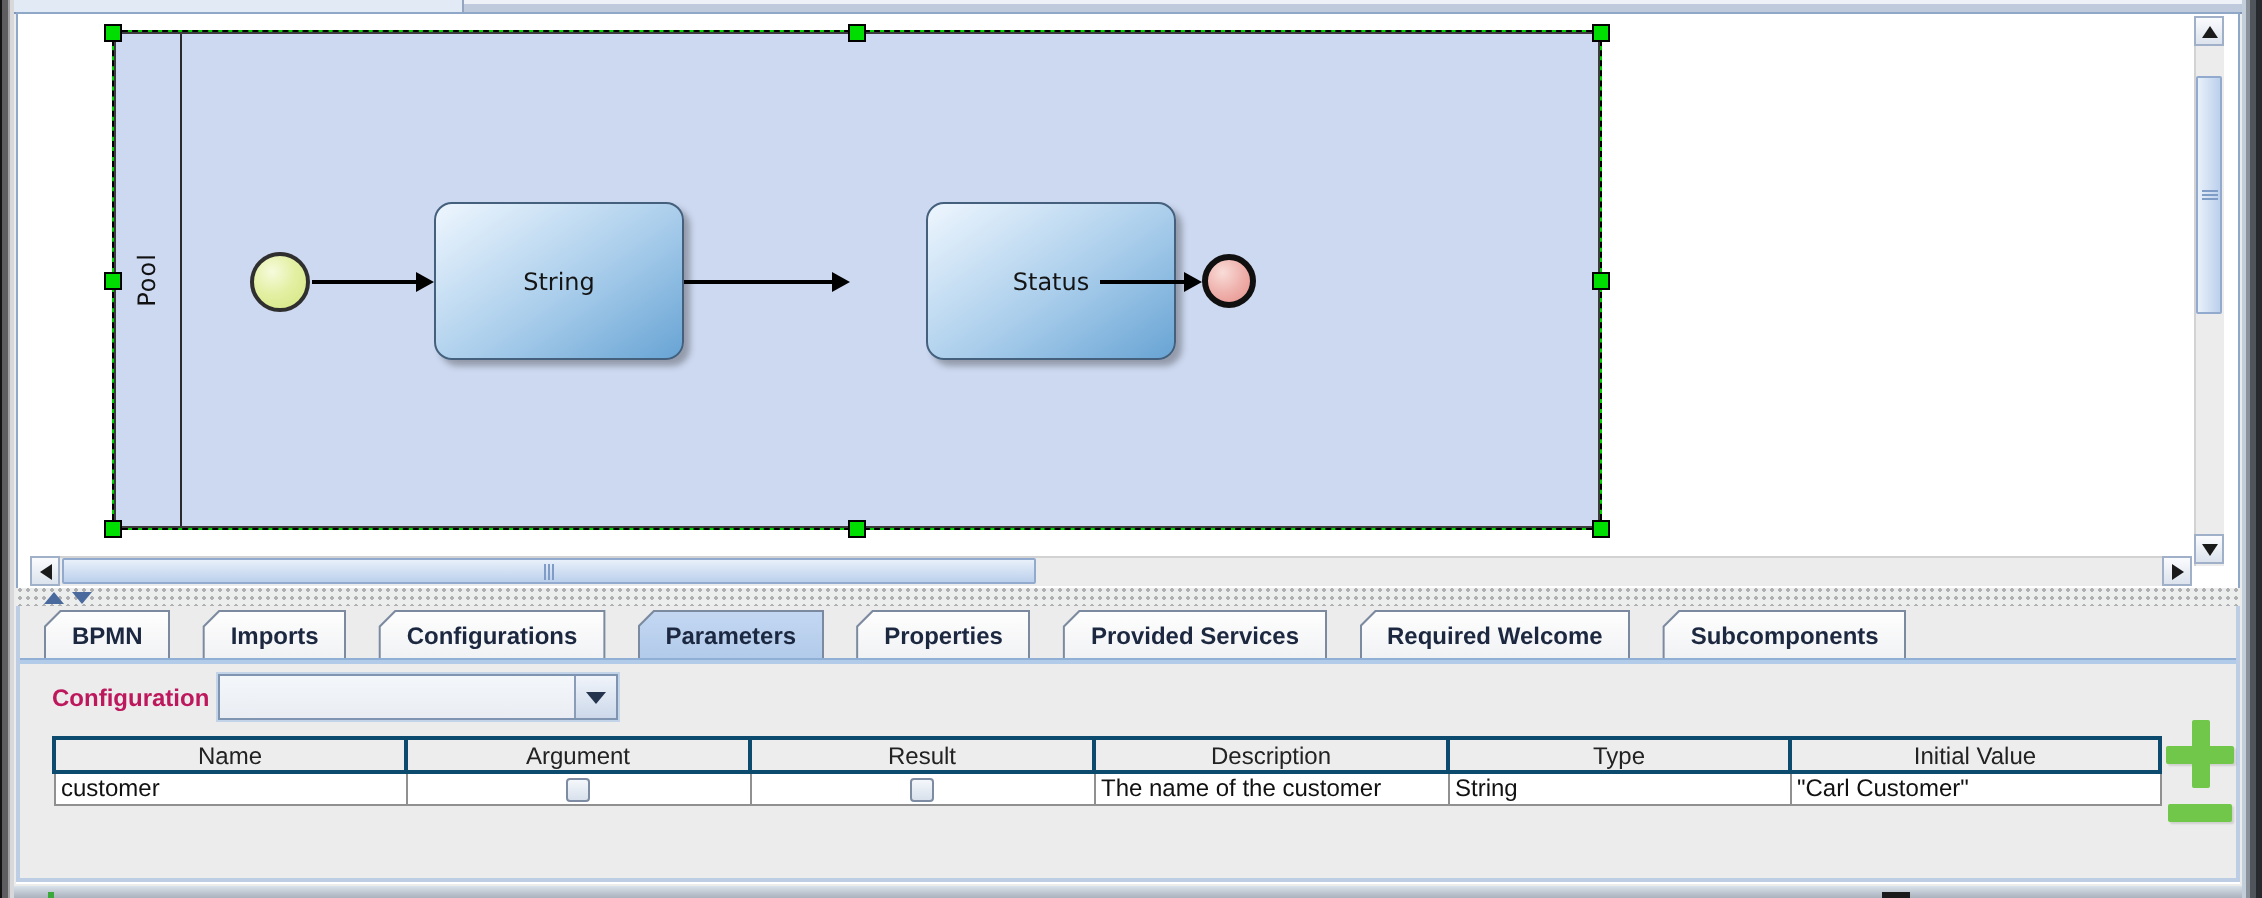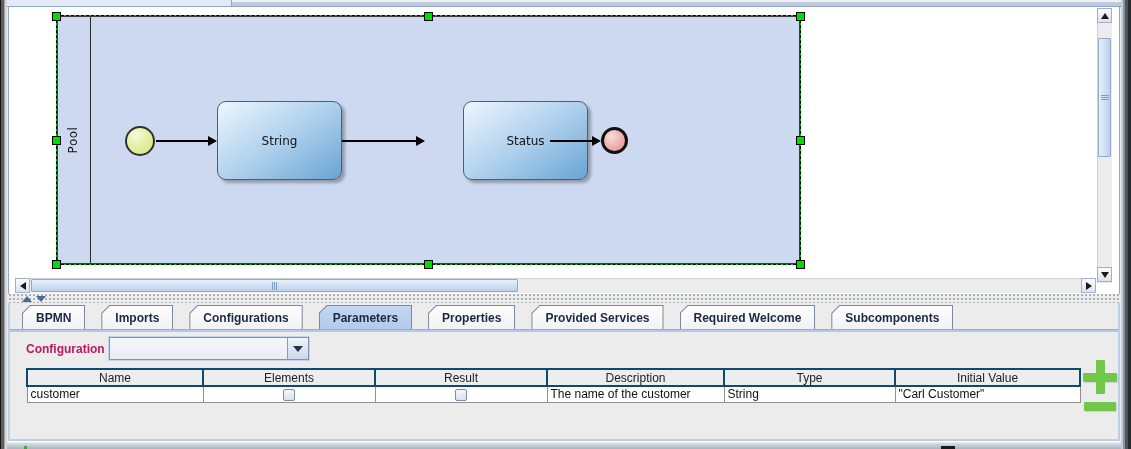--- a/index.html
+++ b/index.html
@@ -219,21 +219,21 @@
       <col style="width:176px">
         <col style="width:172px">
         <col style="width:172px">
       <col style="width:177px">
         <col style="width:171px">
         <col style="width:185px">
     </colgroup>
     <thead>
       <tr>
         <th>Name</th>
-        <th>Elements</th>
+        <th>Argument</th>
         <th>Result</th>
         <th>Description</th>
         <th>Type</th>
         <th>Initial Value</th>
       </tr>
     </thead>
     <tbody>
       <tr>
         <td>customer</td>
         <td class="td-center"><span class="checkbox"></span></td>

